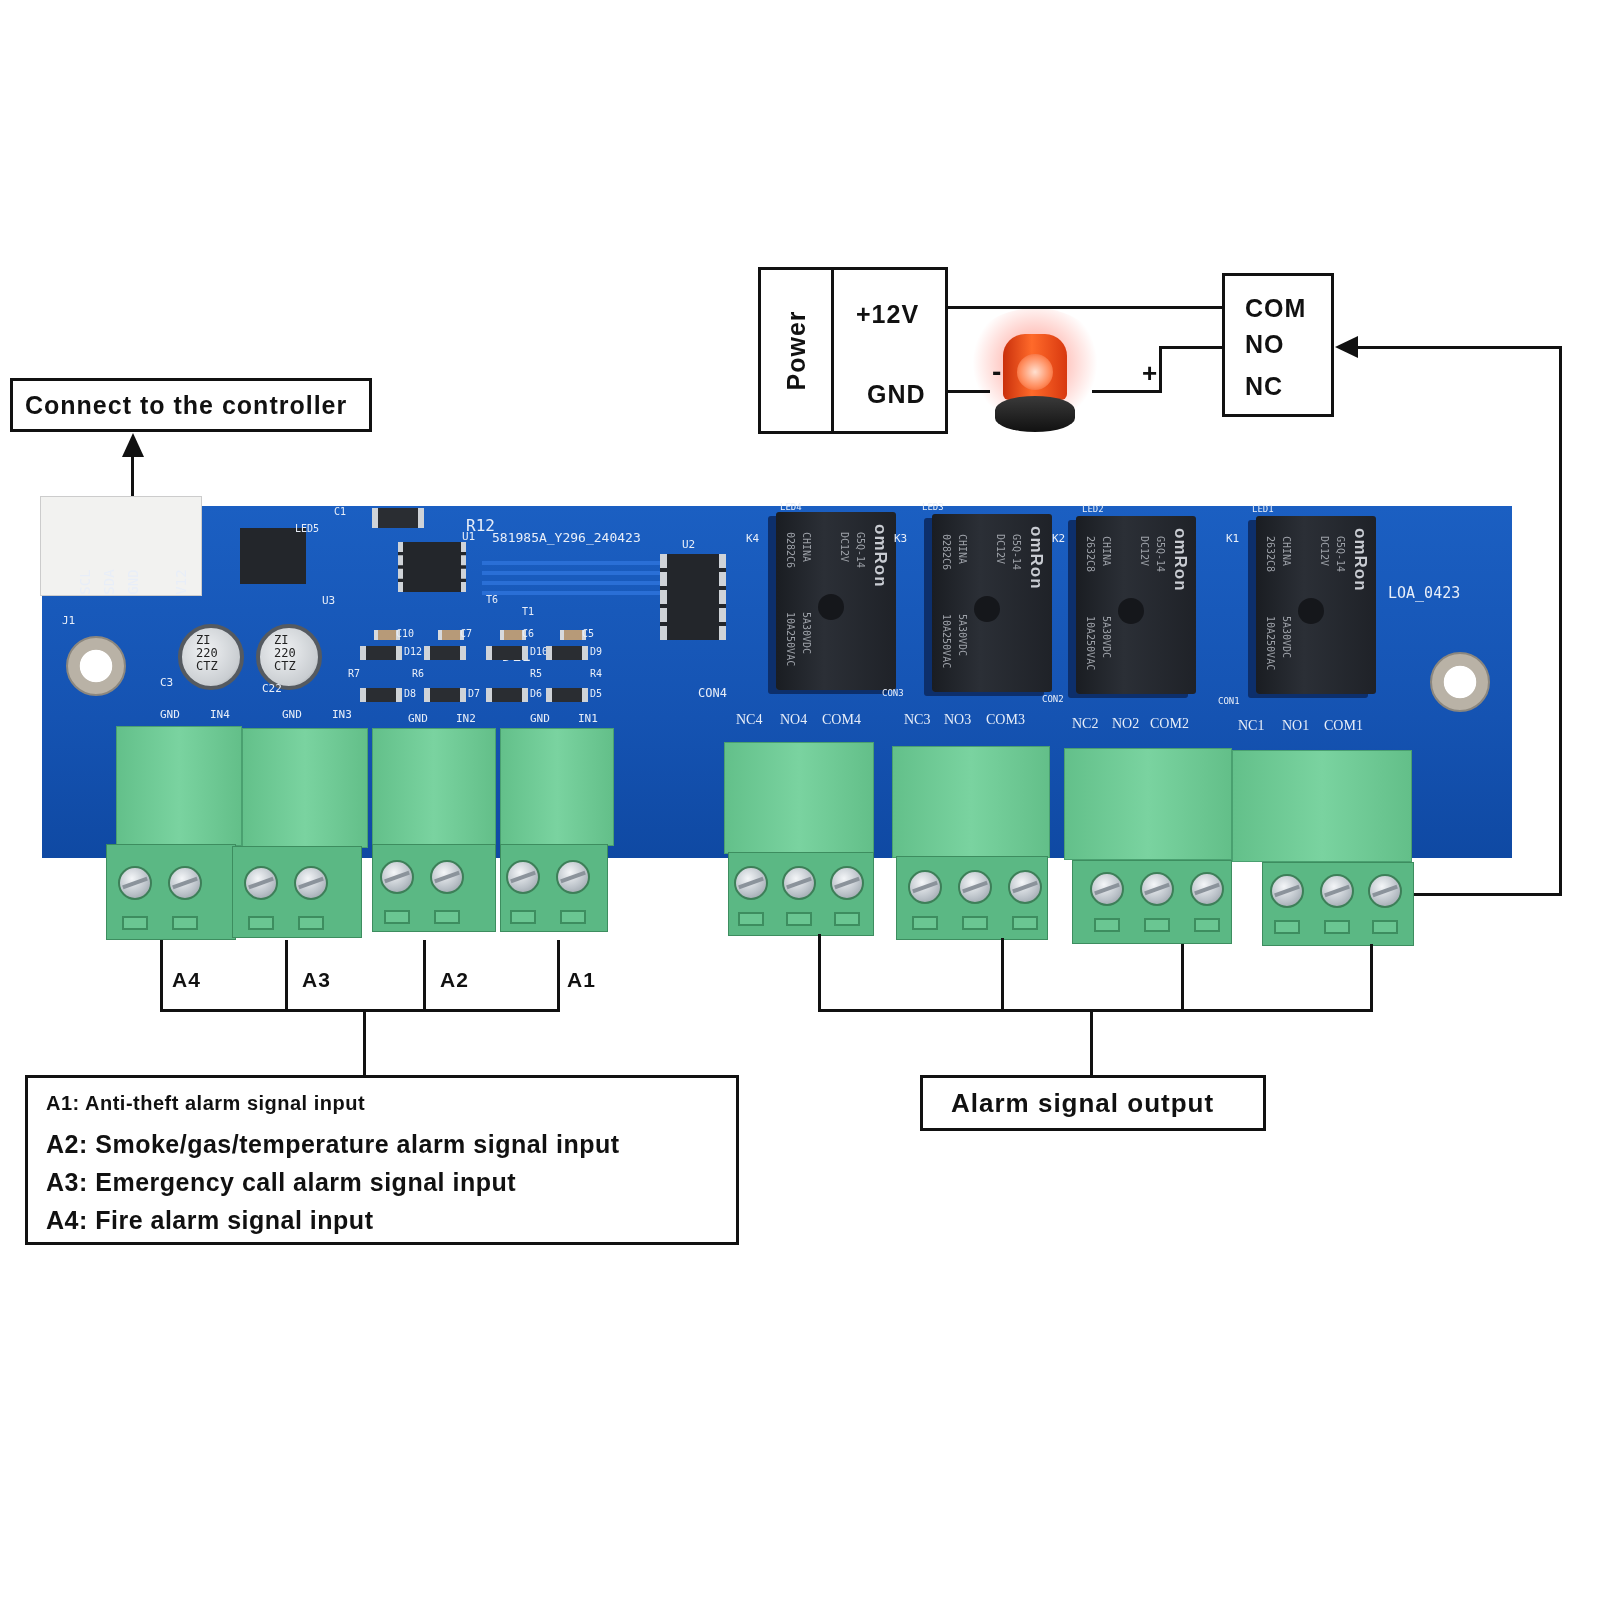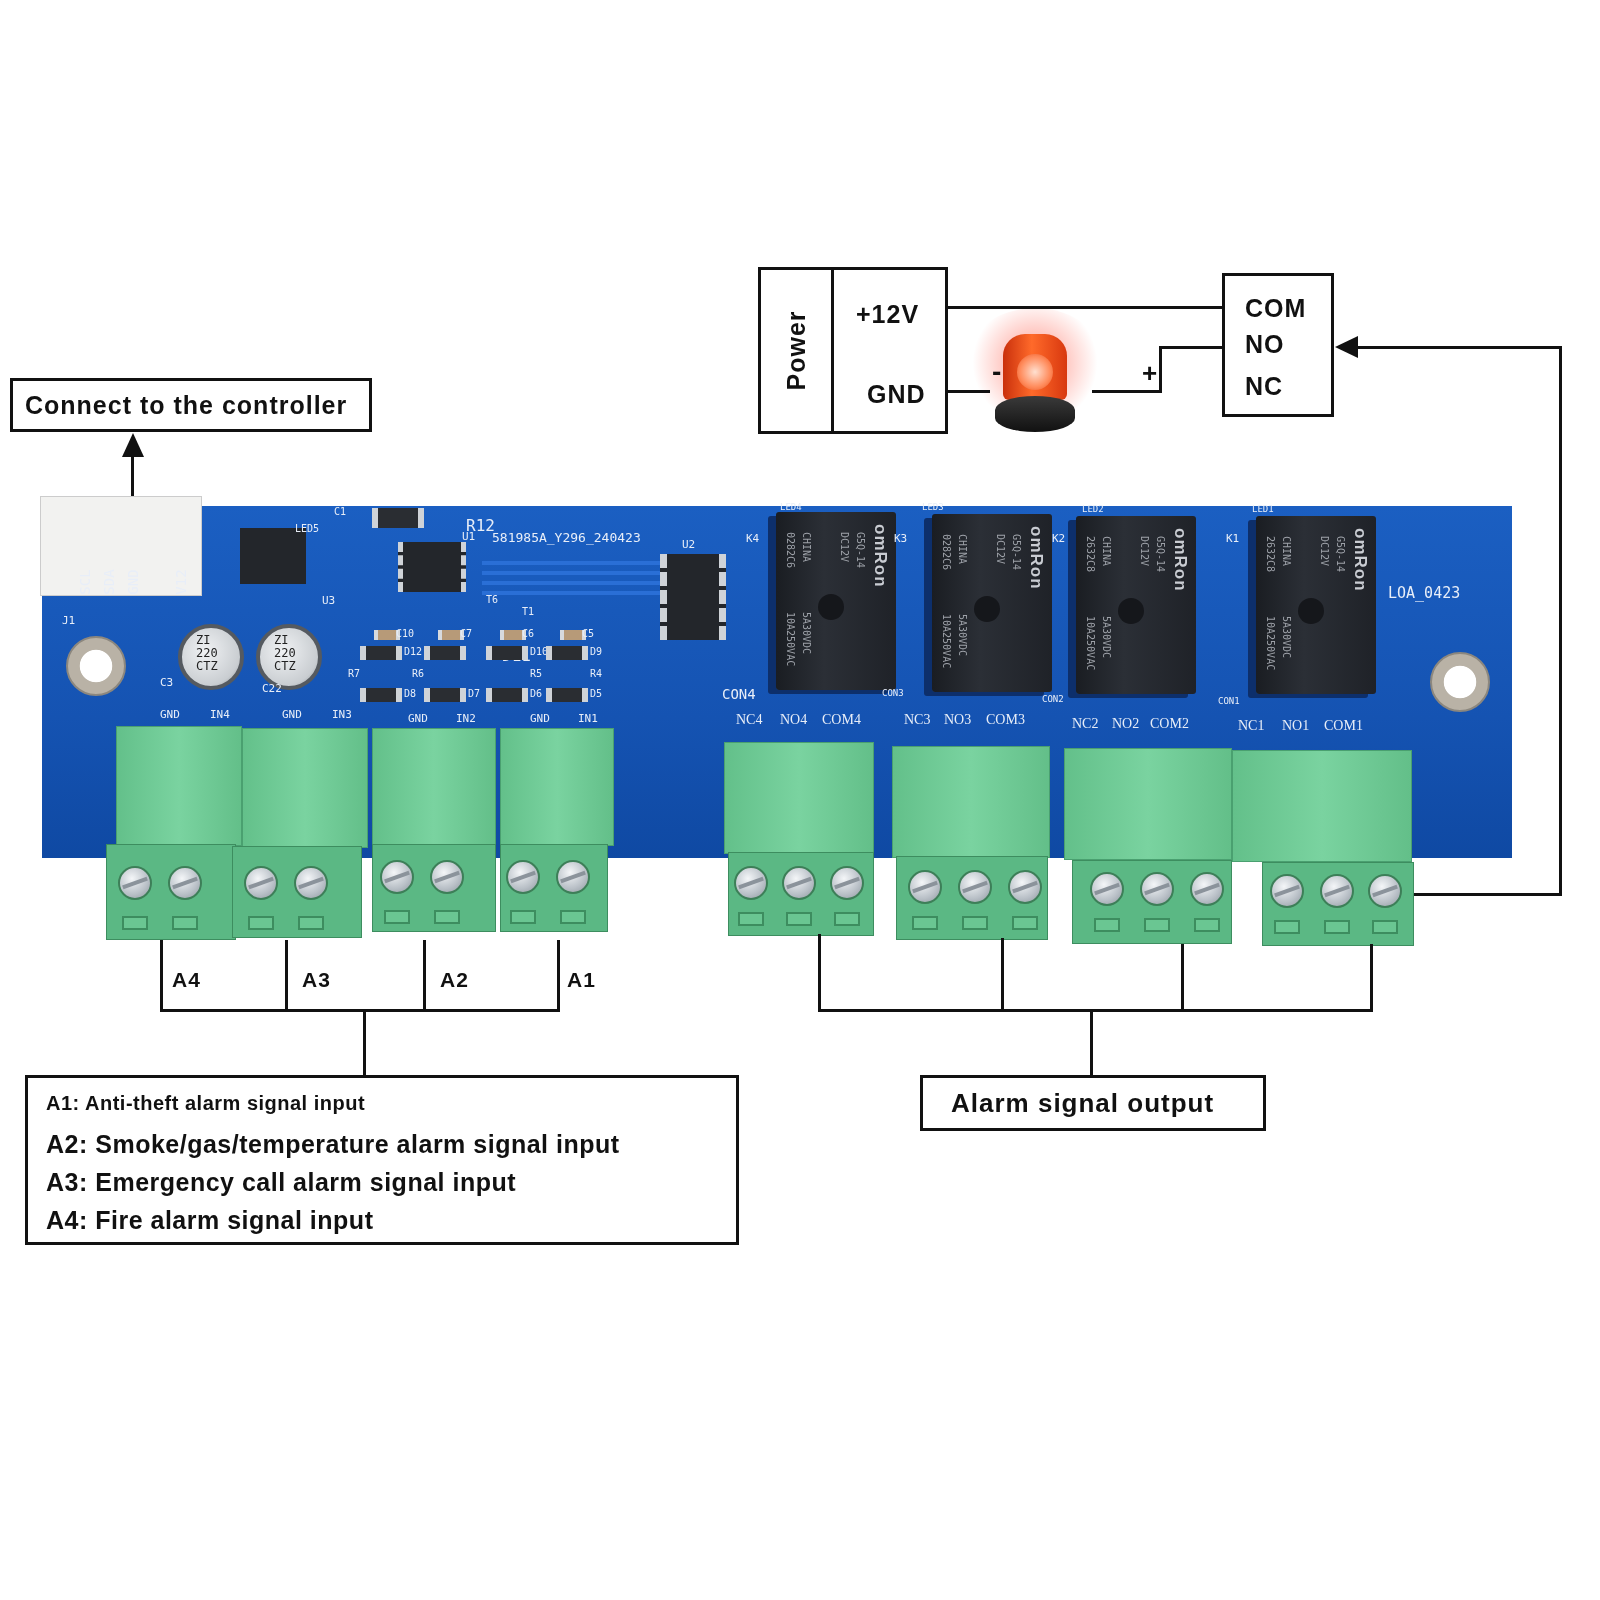--- a/index.html
+++ b/index.html
@@ -195,21 +195,21 @@
     <div class="spec" style="left:62px;">DC12V</div>
     <div class="spec" style="left:8px;">2632C8</div>
     <div class="spec" style="left:24px;">CHINA</div>
     <div class="dot"></div>
     <div class="spec2" style="left:24px;">5A30VDC</div>
     <div class="spec2" style="left:8px;">10A250VAC</div>
   </div>
 
   <div class="silk" style="left:704px;top:26px;">K4</div>
   <div class="silk" style="left:738px;top:-4px;font-size:9px;">LED4</div>
-  <div class="silk" style="left:680px;top:180px;font-size:14px;text-align:center;">CON4</div>
+  <div class="silk" style="left:656px;top:180px;font-size:12px;text-align:center;">CON4</div>
   <div class="silk" style="left:852px;top:26px;">K3</div>
   <div class="silk" style="left:880px;top:-4px;font-size:9px;">LED3</div>
   <div class="silk" style="left:840px;top:182px;font-size:9px;">CON3</div>
   <div class="silk" style="left:1010px;top:26px;">K2</div>
   <div class="silk" style="left:1040px;top:-2px;font-size:9px;">LED2</div>
   <div class="silk" style="left:1000px;top:188px;font-size:9px;">CON2</div>
   <div class="silk" style="left:1184px;top:26px;">K1</div>
   <div class="silk" style="left:1210px;top:-2px;font-size:9px;">LED1</div>
   <div class="silk" style="left:1176px;top:190px;font-size:9px;">CON1</div>
 

